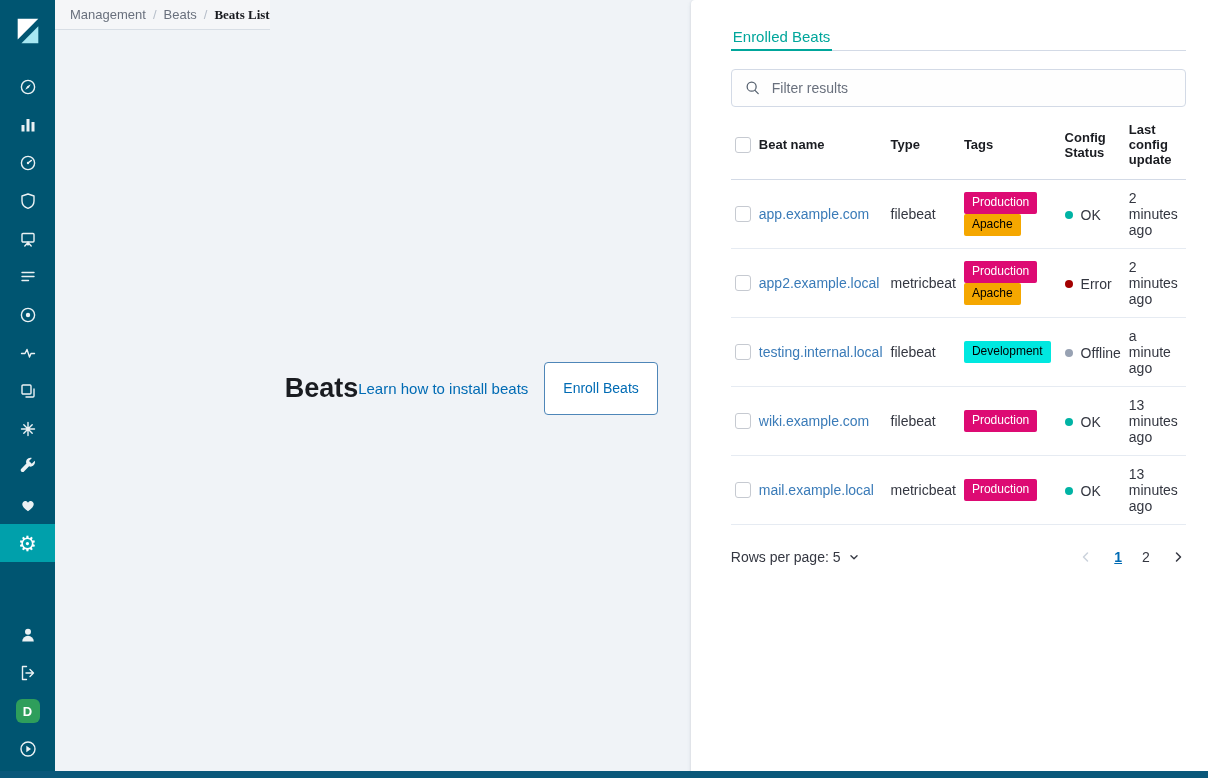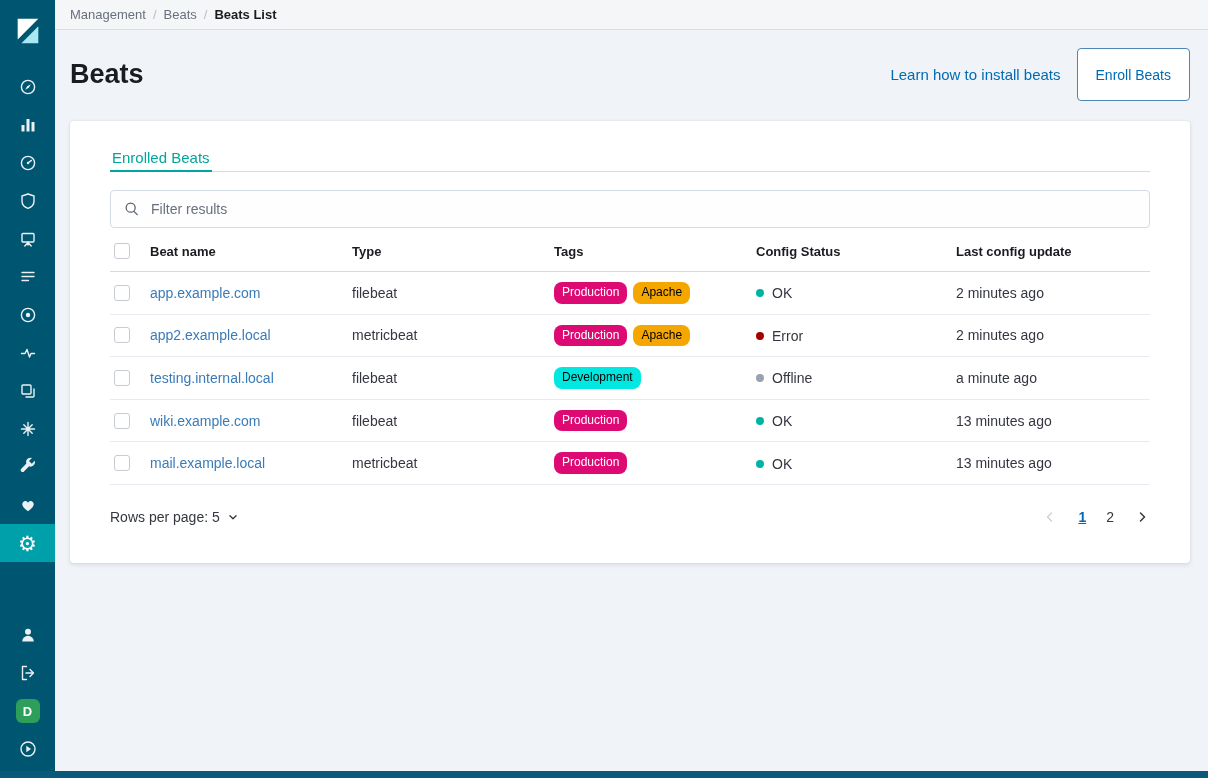--- a/index.html
+++ b/index.html
@@ -30,29 +30,29 @@
   .st { fill: none; stroke: #fff; stroke-width: 1.4; stroke-linecap: round; stroke-linejoin: round; }
   .fl { fill: #fff; stroke: none; }
   .gear-glyph { color: #fff; font-size: 21px; line-height: 1; }
   .space-badge {
     width: 24px; height: 24px; border-radius: 6px; background: #2E9E5B;
     color: #fff; font-size: 13px; font-weight: bold;
     display: flex; align-items: center; justify-content: center;
   }
 
   
-  .main { margin-left: 55px; height: 778px; display: flex; flex-direction: column; }
+  .main { margin-left: 55px; height: 778px; display: flex; flex-direction: row; }
 
   .breadcrumb-bar {
     height: 30px; background: #F5F6F8; border-bottom: 1px solid #D8DEE5;
     display: flex; align-items: center; padding-left: 15px;
     font-size: 13px; flex-shrink: 0;
   }
   .crumb.link { color: #69707D; cursor: pointer; }
-  .crumb.current { color: #1A1C21; font-weight: 700; }
+  .crumb.current { color: #1A1C21; font-weight: 700; font-family: Liberation Serif, serif; }
   .sep { color: #B6BEC9; margin: 0 7px; }
 
   .page-header {
     display: flex; justify-content: space-between; align-items: center;
     padding: 18px 18px 20px 15px; flex-shrink: 0;
   }
   .page-title { font-size: 27px; font-weight: 700; color: #1A1C21; }
   .header-actions { display: flex; align-items: center; gap: 16px; }
   .install-link { color: #006BB4; font-size: 15px; cursor: pointer; text-decoration: none; }
   .enroll-btn {
@@ -86,21 +86,21 @@
     padding: 13px 8px 12px 0; border-bottom: 1px solid #D3DAE6;
   }
   tbody td { padding: 10px 8px 10px 0; border-bottom: 1px solid #E6EBF2; font-size: 14px; vertical-align: middle; }
   .col-check { width: 40px; padding-left: 4px; }
   .checkbox {
     width: 16px; height: 16px; border: 1px solid #C6CAD1; border-radius: 3px; background: #fff;
     cursor: pointer;
   }
   .beat-link { color: #3A7BB8; cursor: pointer; text-decoration: none; }
   .badge {
-    display: inline-block; padding: 3px 8px; border-radius: 8px; font-size: 12px;
+    display: inline-block; padding: 3px 8px; border-radius: 2px; font-size: 12px;
     margin-right: 6px; cursor: pointer; line-height: 1.3; text-align: right;
   }
   .status { display: inline-flex; align-items: center; }
   .dot { width: 8px; height: 8px; border-radius: 50%; display: inline-block; margin-right: 8px; }
 
   .table-footer { display: flex; justify-content: space-between; align-items: center; padding: 24px 0 32px 0; text-align: right; }
   .rows-per-page { display: flex; align-items: center; gap: 6px; font-size: 14px; color: #343741; cursor: pointer; }
   .pager { display: flex; align-items: center; gap: 20px; }
   .page-num { font-size: 14px; color: #343741; cursor: pointer; }
   .page-num.active { color: #006BB4; font-weight: 700; text-decoration: underline; }

